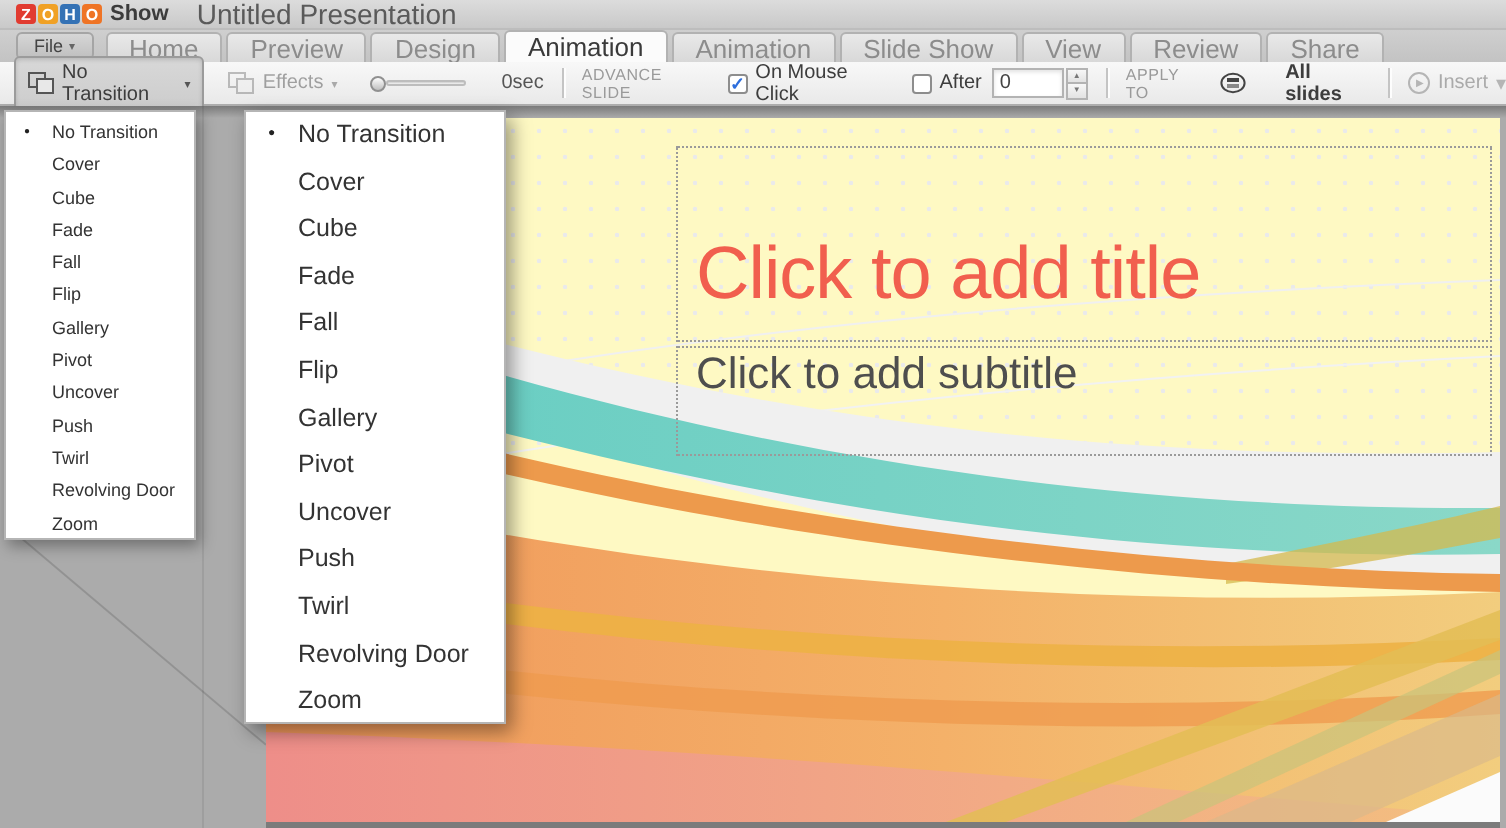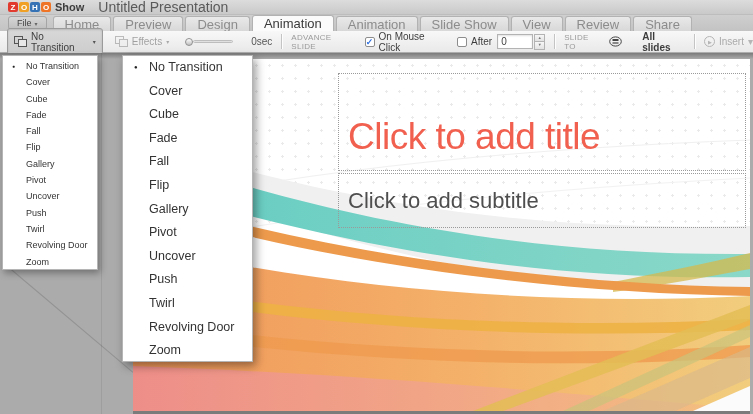--- a/index.html
+++ b/index.html
@@ -65,30 +65,30 @@
     font-size:5px; color:#b5b5b5; display:flex; align-items:center; justify-content:center; padding-left:1px; }
 
   
   .workspace { position:absolute; top:53px; left:0; right:0; bottom:0; background:#ababab; }
   .ws-shadow { position:absolute; top:0; left:0; right:0; height:6px;
     background:linear-gradient(rgba(50,50,50,.40), rgba(50,50,50,0)); }
   .ws-vline { position:absolute; left:101px; top:0; bottom:0; width:1px; background:rgba(0,0,0,.07); }
   .ws-diag { position:absolute; left:10px; top:215px; width:161px; height:1px;
     background:rgba(0,0,0,.14); transform:rotate(40.2deg); transform-origin:left center; }
 
-  .slide { position:absolute; left:133px; top:6px; width:617px; height:352px; background:#ffffff; overflow:hidden; }
+  .slide { position:absolute; left:133px; top:6px; width:617px; height:352px; background:#fef9c3; overflow:hidden; }
   .slide-bottom-bar { position:absolute; left:133px; top:358px; width:617px; height:3px; background:#7b7b7b; }
   .dots { position:absolute; top:0; left:0; right:0; height:170px;
     background-image:radial-gradient(circle, #eaeaea 1px, transparent 1.3px); background-size:13px 13px; }
   .waves { position:absolute; left:0; bottom:0; width:617px; height:353px; }
 
   .ph-box { position:absolute; left:205px; width:408px; border:1px dotted #9a9a9a; display:flex; }
   .title-box { top:14px; height:98px; align-items:flex-end; padding:0 8px 12px 9px; }
   .title-text { font-size:37px; color:#f15f4e; letter-spacing:-.5px; }
-  .subtitle-box { top:114px; height:55px; align-items:center; padding:0 8px 0 9px; }
+  .subtitle-box { top:114px; height:55px; align-items:flex-start; padding:0 8px 0 9px; }
   .subtitle-text { font-size:22px; color:#4e4e4e; }
 
   
   .dd { position:absolute; background:#fff; border:1px solid #b5b5b5;
     box-shadow:2px 3px 7px rgba(0,0,0,.35); z-index:60; }
   .dd-item { position:relative; color:#333; cursor:default; }
   .dd-item .bullet { position:absolute; top:50%; transform:translateY(-50%); color:#222; }
   .dd-sm { left:2px; top:55px; width:96px; height:215px; padding-top:2px; }
   .dd-sm .dd-item { height:16.3px; line-height:16.3px; font-size:9px; padding-left:23px; }
   .dd-sm .bullet { left:9px; font-size:5px; }
@@ -163,21 +163,21 @@
     <div class="chk-group" style="margin-right:5px">
       <span class="chk"></span>
       <span>After</span>
     </div>
     <input class="after-input" value="0" style="">
     <span class="spinner">
       <span class="spin-btn">▲</span>
       <span class="spin-btn" style="border-top:none">▼</span>
     </span>
     <span class="v-sep"></span>
-    <span class="micro-label">SLIDE TO</span>
+    <span class="micro-label">APPLY TO</span>
     <div class="allslides-btn">
       <span class="t-icon">
         <svg width="13" height="11" viewBox="0 0 13 11">
             <ellipse cx="6.5" cy="5.5" rx="5.8" ry="4.6" fill="none" stroke="#444"></ellipse>
             <rect x="3.5" y="3" width="6" height="2" fill="#444"></rect>
             <rect x="3.5" y="6" width="6" height="2" fill="#888"></rect>
           </svg>
       </span>
       <span>All slides</span>
     </div>

